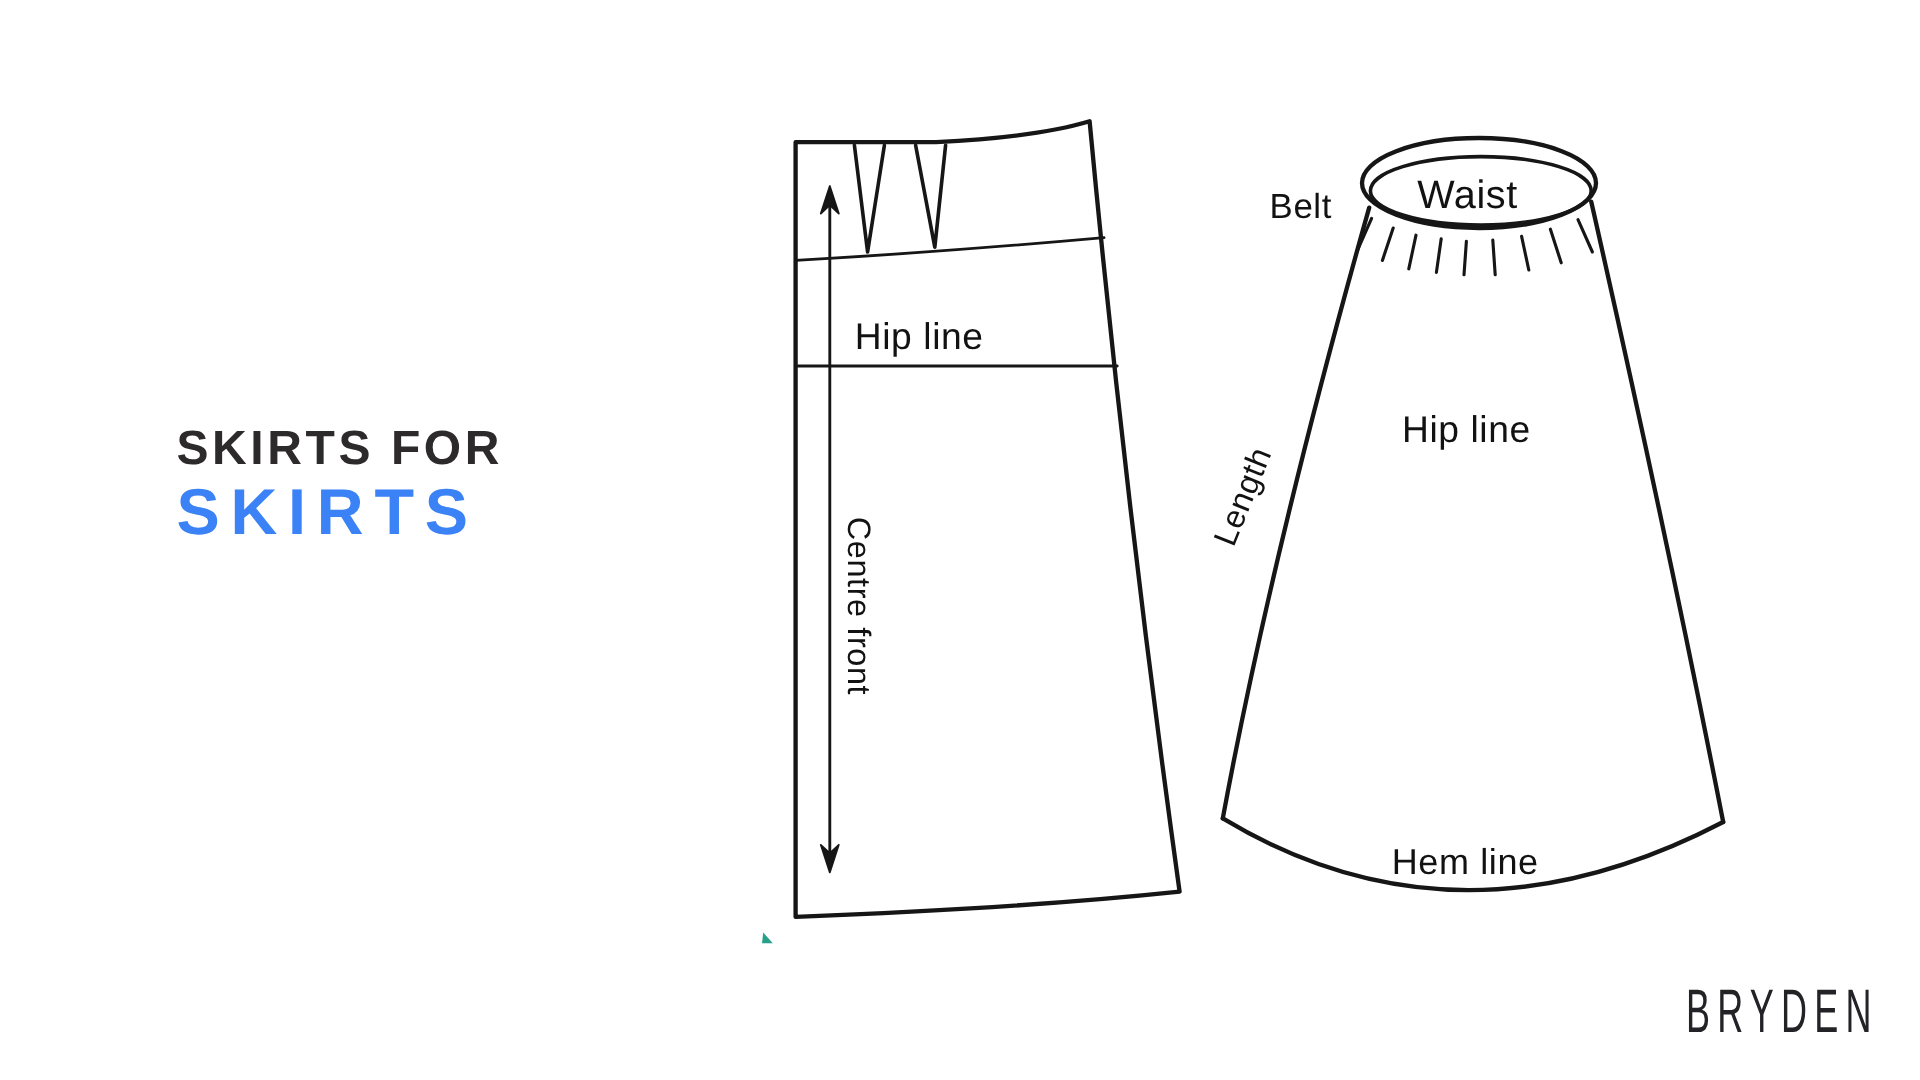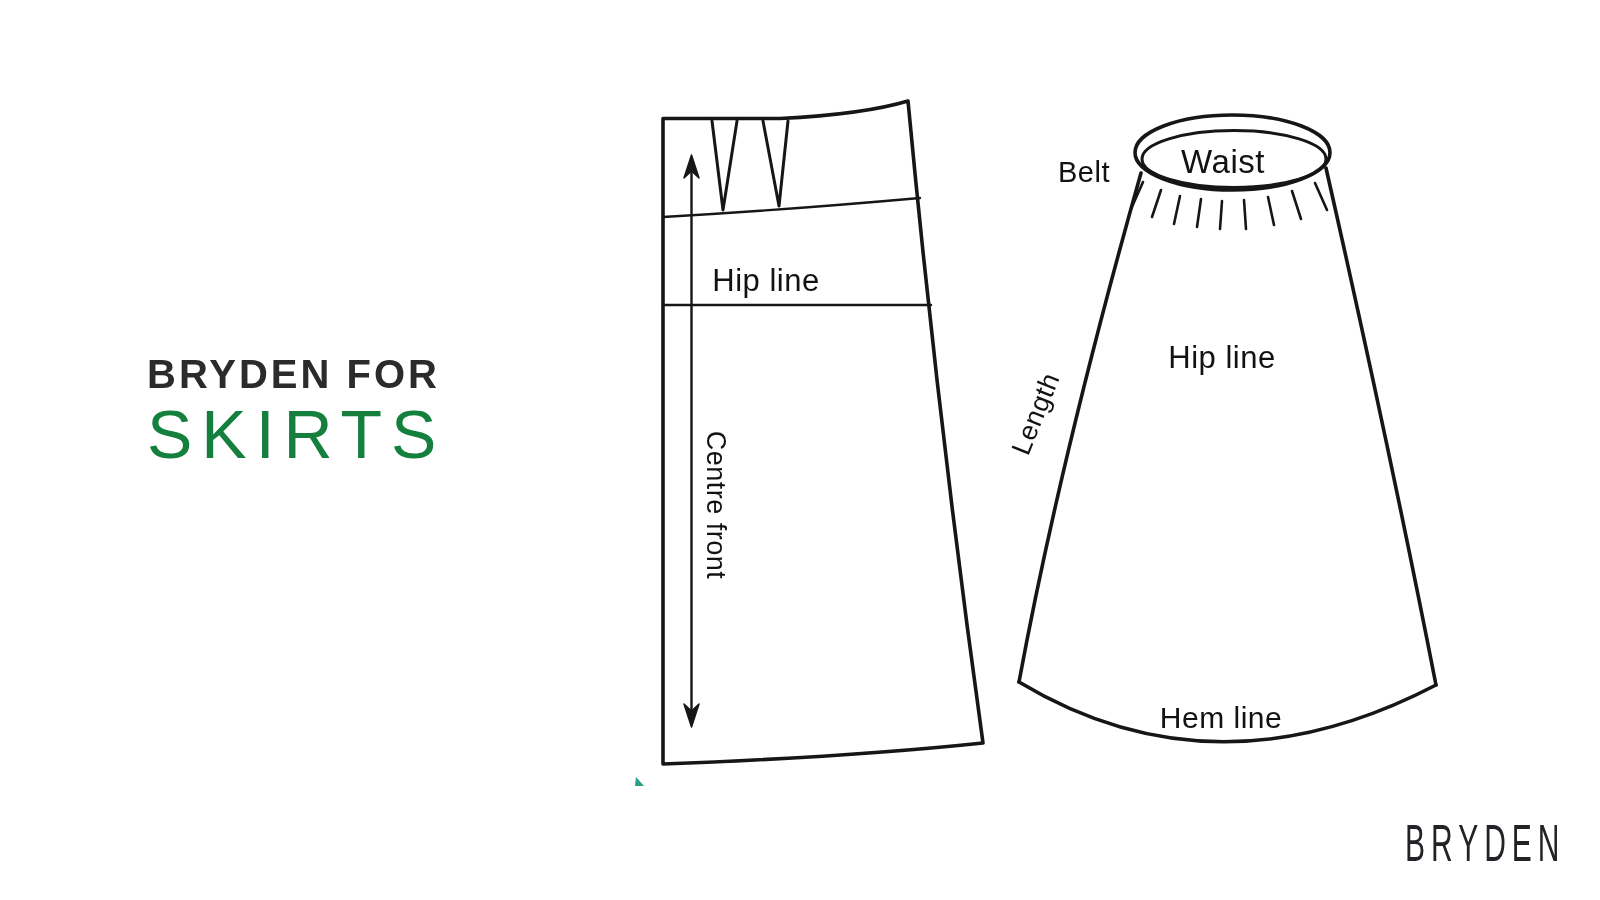--- a/index.html
+++ b/index.html
@@ -24,25 +24,25 @@
   .title-line {
     display: block;
     font-size: 40px;
     line-height: 34px;
     font-weight: bold;
     letter-spacing: 3px;
     color: #2d2a2b;
   }
   .title-emphasis {
     margin-top: 9px;
-    font-size: 68px;
+    font-size: 54px;
     line-height: 1;
-    font-weight: normal;
+    font-weight: bold;
     letter-spacing: 9px;
-    color: #15803d;
+    color: #3b82f6;
   }
   
   .diagram-svg {
     position: absolute;
     left: 0;
     top: 0;
     width: 1600px;
     height: 900px;
   }
   .ink-line {
@@ -75,21 +75,21 @@
     transform-origin: left top;
     white-space: nowrap;
   }
 </style>
 </head>
 <body>
 
 <div class="canvas">
 
   <header class="title-block">
-    <span class="title-line">BRYDEN FOR</span>
+    <span class="title-line">SKIRTS FOR</span>
     <div class="title-emphasis">SKIRTS</div>
   </header>
 
   <svg class="diagram-svg" viewBox="0 0 1600 900">
 
     <g>
       <path class="ink-line outline" d="M 663 118.5 L 780 118.5 C 830 116 878 110 908 101 Q 938 420 983 743 Q 850 757 663 764 Z"></path>
       <path class="ink-line inner-line" d="M 663 217 Q 785 210 920 198"></path>
       <path class="ink-line inner-line" d="M 663 305 L 931 305"></path>
       <path class="ink-line dart-line" d="M 712 121 L 723 210 L 737 121"></path>

